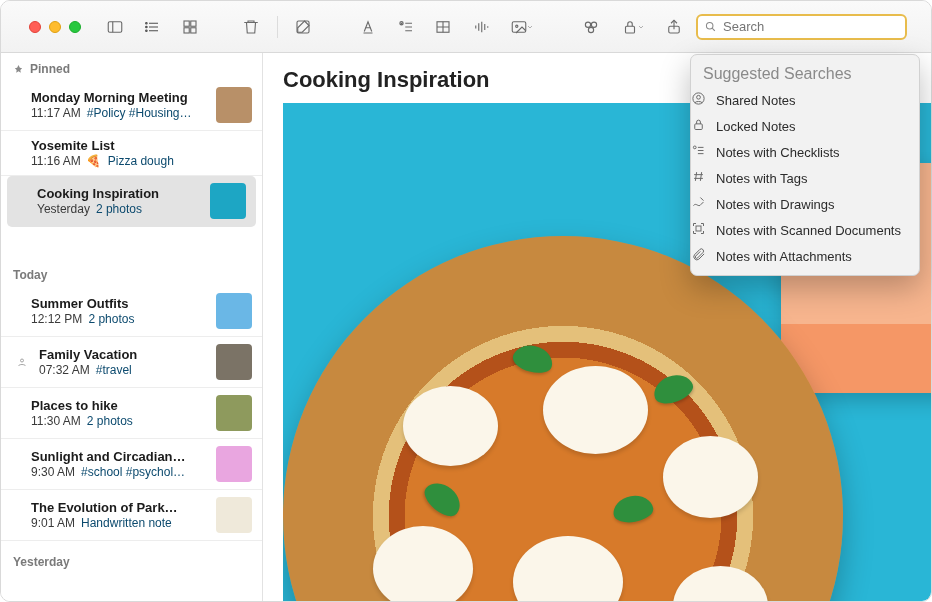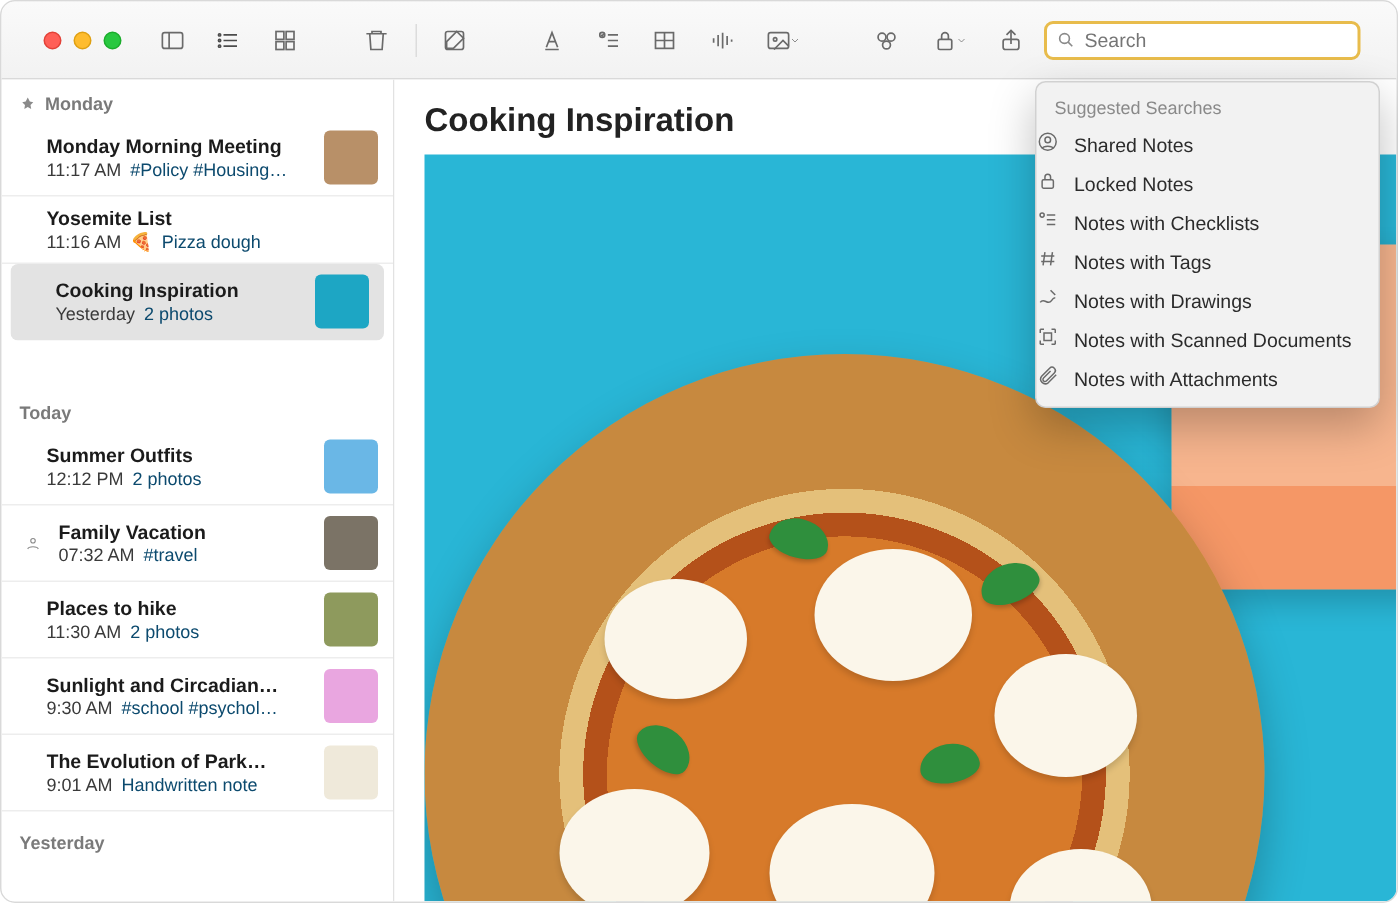--- a/index.html
+++ b/index.html
@@ -37,21 +37,21 @@
 .main{flex:1;display:flex;flex-direction:column;overflow:hidden;background:#fff}
 .note-title{font-size:22px;font-weight:700;color:#222;padding:14px 20px 10px}
 .note-body{flex:1;margin:0 0 0 20px;background:#29b6d6;position:relative;overflow:hidden}
 .pizza{position:absolute;left:0px;bottom:-195px;width:560px;height:560px;border-radius:50%;background:radial-gradient(circle at 50% 50%, #d77a2a 0 40%, #b4511a 40% 44%, #e4c07a 44% 48%, #c7893f 48% 50%);box-shadow:0 14px 30px rgba(0,0,0,.25)}
 .pizza .cheese{position:absolute;border-radius:50%;background:#fbf6ea;box-shadow:0 3px 4px rgba(0,0,0,.15)}
 .pizza .basil{position:absolute;width:40px;height:26px;background:#2f8f3d;border-radius:50% 50% 50% 50% / 60% 60% 40% 40%;transform:rotate(15deg);box-shadow:0 2px 3px rgba(0,0,0,.2)}
 .glass{position:absolute;right:-30px;top:60px;width:180px;height:230px;border-radius:16px;background:linear-gradient(#f7b58e 0 70%, #f59766 70% 100%);box-shadow:0 8px 20px rgba(0,0,0,.2)}
 .glass::before{content:"";position:absolute;top:-44px;left:40px;width:6px;height:60px;background:#5b7a3a;border-radius:3px;transform:rotate(6deg)}
 .glass::after{content:"";position:absolute;top:-48px;left:70px;width:6px;height:64px;background:#4d6a30;border-radius:3px;transform:rotate(-8deg)}
 .suggest{position:absolute;right:12px;top:54px;width:230px;background:#f2f2f2;border:1px solid #d1d1d1;border-radius:7px;box-shadow:0 12px 30px rgba(0,0,0,.25);padding:6px 0;font-size:13px;color:#2b2b2b;z-index:50}
-.suggest .s-title{font-size:12px;color:#8a8a8a;padding:4px 12px 4px}
+.suggest .s-title{font-size:16px;color:#8a8a8a;padding:4px 12px 4px}
 .suggest .s-row{display:flex;align-items:center;gap:10px;padding:4px 0}
 .suggest .s-row svg{width:15px;height:15px;stroke:#6a6a6a;fill:none;stroke-width:1.6}
 #items-wrap{overflow-y:auto;flex:1}
 </style>
 </head>
 <body>
 
 <div class="window">
   <div class="titlebar">
     <div class="traffic">
@@ -179,21 +179,21 @@
       <input placeholder="Search" style="">
     </div>
   </div>
 
   <div class="body">
     <div class="sidebar">
       <div class="sec-hdr">
         <svg viewBox="0 0 24 24">
             <path d="M12 2l3 6 5 1-4 4 1 6-5-3-5 3 1-6-4-4 5-1z" fill="#8a8a8a" stroke="none"></path>
           </svg>
-        <span>Monday</span>
+        <span>Pinned</span>
       </div>
       <div id="items-wrap">
           <div class="item indent">
             <div class="meta">
               <div class="title">Monday Morning Meeting</div>
               <div class="sub">
                 <span>11:17 AM</span>
                 <span class="tags">#Policy #Housing…</span>
               </div>
             </div>

